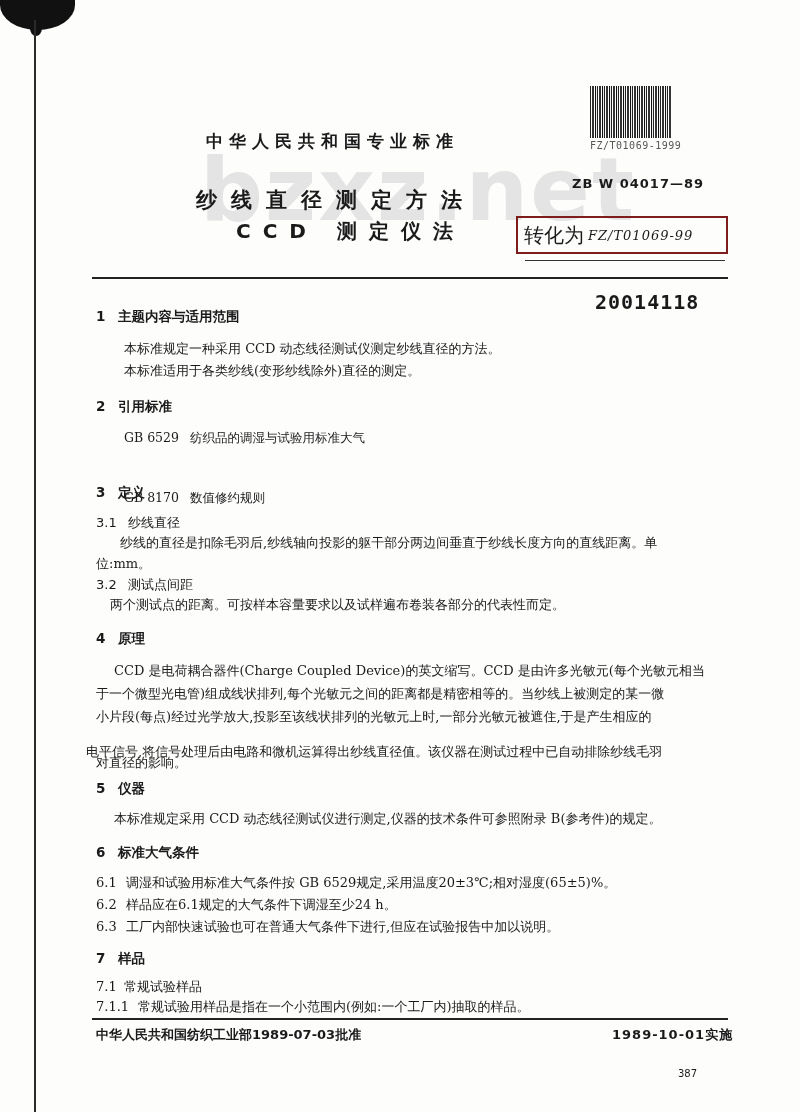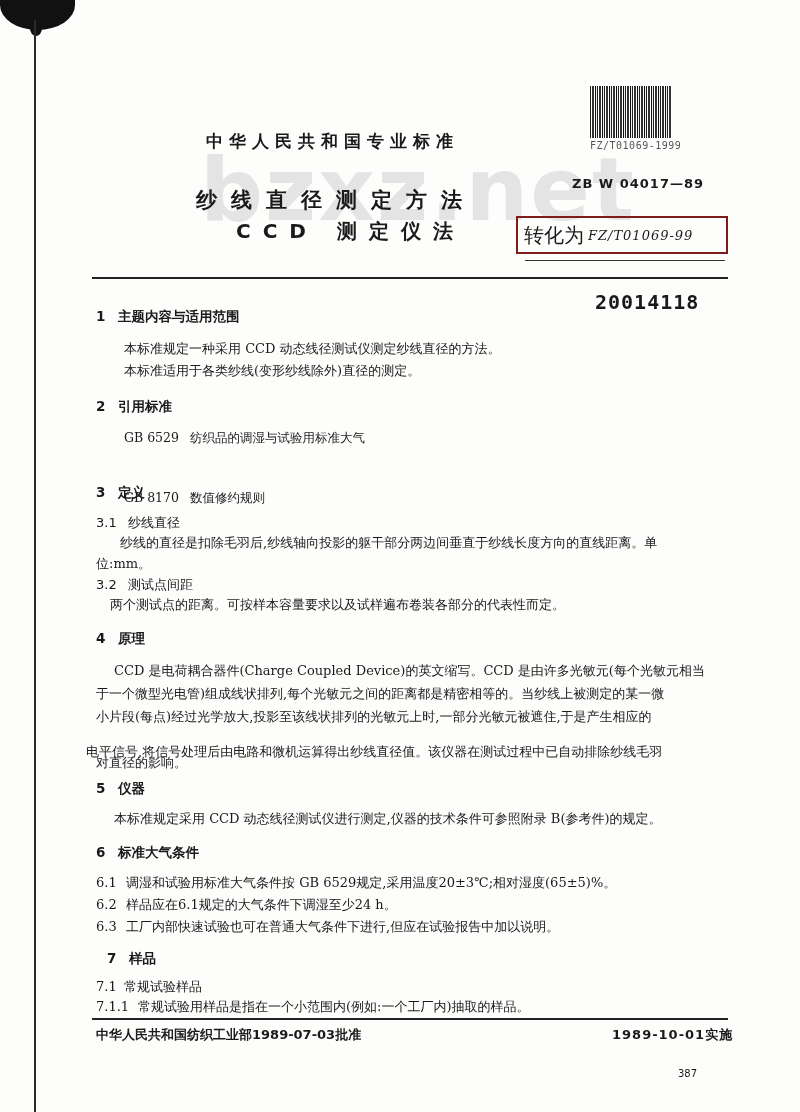--- a/index.html
+++ b/index.html
@@ -158,21 +158,21 @@
 <div class="abs p" style="left:96px;top:872px;">
   <span style="display:inline-block;width:30px;">6.1</span><span>调湿和试验用标准大气条件按 GB 6529规定,采用温度20±3℃;相对湿度(65±5)%。</span>
 </div>
 <div class="abs p" style="left:96px;top:894px;">
   <span style="display:inline-block;width:30px;">6.2</span><span>样品应在6.1规定的大气条件下调湿至少24 h。</span>
 </div>
 <div class="abs p" style="left:96px;top:916px;">
   <span style="display:inline-block;width:30px;">6.3</span><span>工厂内部快速试验也可在普通大气条件下进行,但应在试验报告中加以说明。</span>
 </div>
 
-<div class="abs h1" style="left:96px;top:950px;margin-left:11px;">
+<div class="abs h1" style="left:96px;top:950px;">
   <span class="num">7</span><span>样品</span>
 </div>
 <div class="abs p" style="left:96px;top:976px;">
   <span style="display:inline-block;width:28px;">7.1</span><span>常规试验样品</span>
 </div>
 <div class="abs p" style="left:96px;top:996px;">
   <span style="display:inline-block;width:42px;">7.1.1</span><span>常规试验用样品是指在一个小范围内(例如:一个工厂内)抽取的样品。</span>
 </div>
 
 <div class="abs rule-footer"></div>

